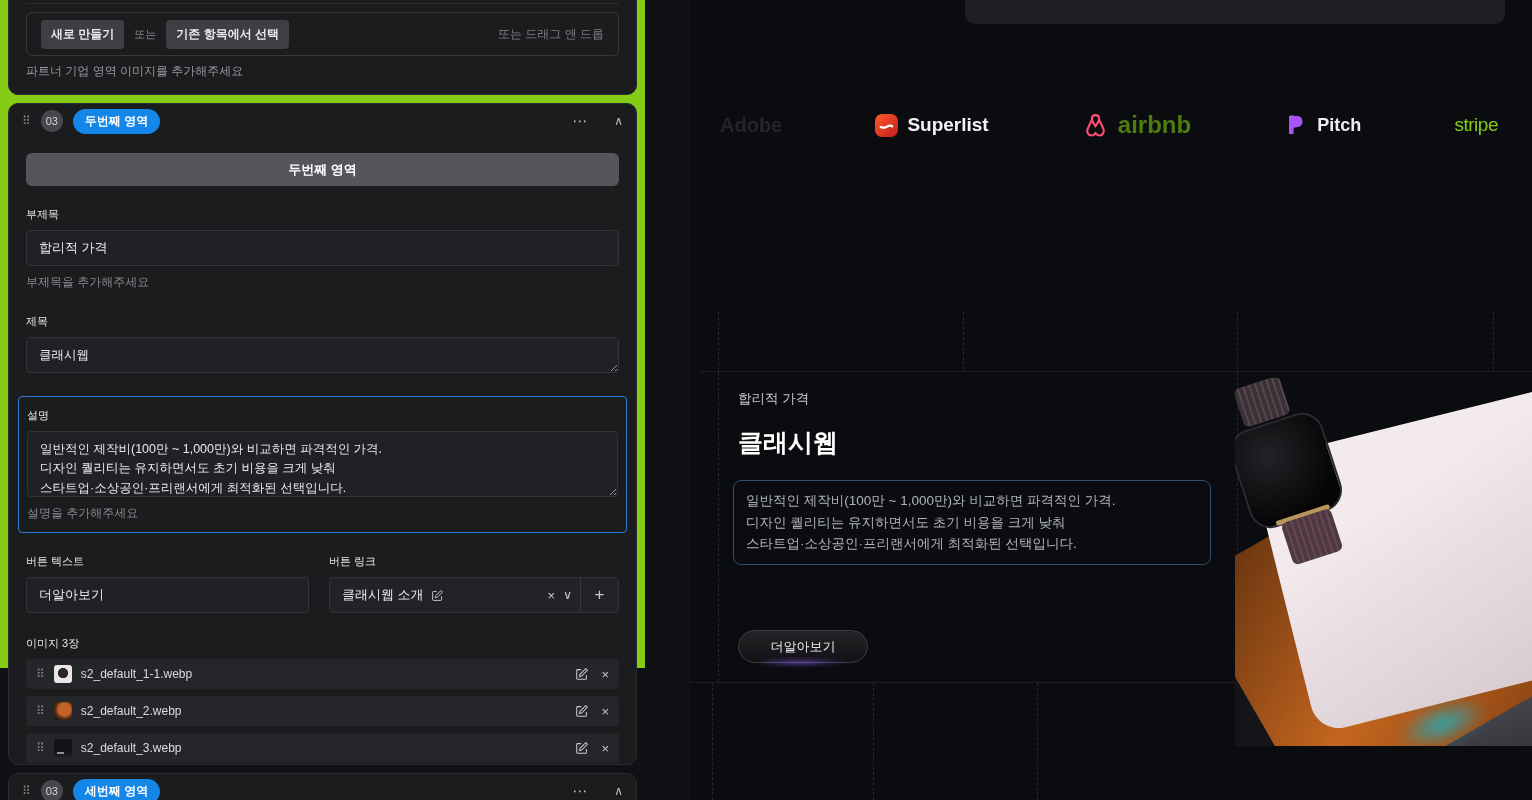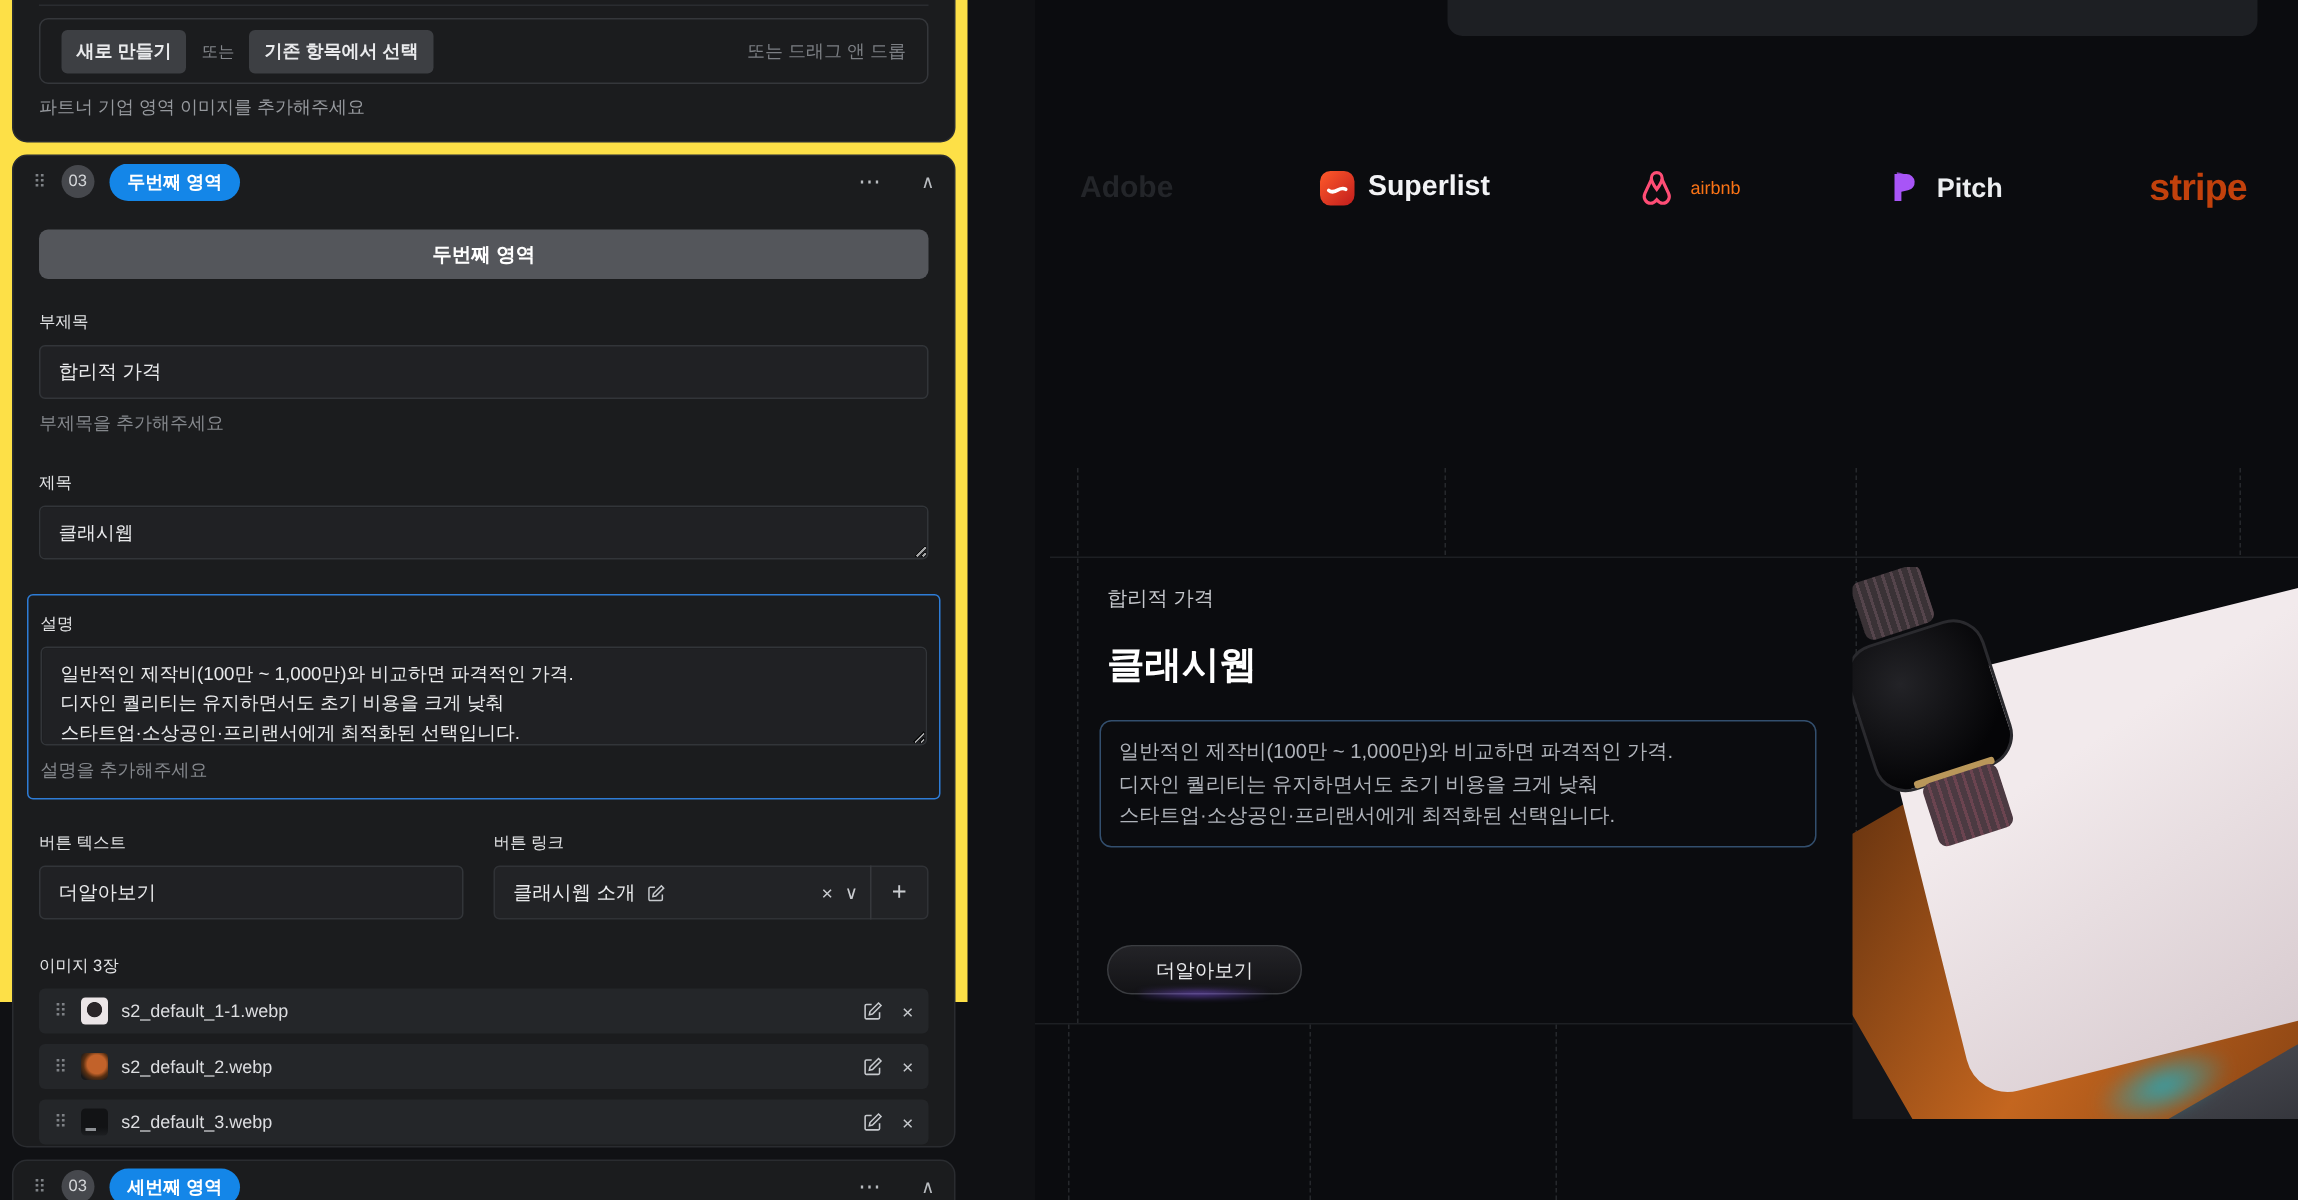--- a/index.html
+++ b/index.html
@@ -1,20 +1,20 @@
 <!DOCTYPE html>
 <html><head>
 <meta charset="utf-8">
 <style>
   html,body{margin:0;padding:0}
   body{width:1532px;height:800px;position:relative;overflow:hidden;
        background:#101114;font-family:"Liberation Sans",sans-serif;}
 
   
-  .editor{position:absolute;left:0;top:0;width:645px;height:668px;background:#fde047}
+  .editor{position:absolute;left:0;top:0;width:645px;height:668px;background:#84cc16}
   .card{position:absolute;left:8px;width:629px;background:#1b1c1e;border:1px solid #2a2c30;
         border-radius:10px;box-sizing:border-box}
   #card-partner{top:-36px;height:131px;padding:0 17px}
   #card-02{top:103px;height:662px}
   #card-03{top:773px;height:70px}
 
   .prev-box-bottom{position:absolute;left:17px;right:17px;top:38px;border-bottom:1px solid #2a2c30}
   .dropzone{position:absolute;left:17px;right:17px;top:47px;height:44px;border:1px solid #35373b;
             border-radius:6px;display:flex;align-items:center;padding:0 14px;gap:10px;box-sizing:border-box}
   .mini-btn{background:#3d3f43;border:none;border-radius:4px;color:#e9eaec;font-size:12px;
@@ -73,23 +73,23 @@
   .preview{position:absolute;left:690px;top:0;width:842px;height:800px;background:#0b0c0f;overflow:hidden}
   .topbar{position:absolute;left:275px;top:0;width:540px;height:24px;background:#1d1f23;
           border-radius:0 0 10px 10px}
   .logos{position:absolute;left:30px;right:34px;top:100px;height:50px;display:flex;
          align-items:center;justify-content:space-between}
   .logo{display:flex;align-items:center;gap:9px}
   .adobe-txt{color:#232529;font-size:20px;font-weight:bold}
   .sl-ic{width:23px;height:23px;border-radius:7px;background:linear-gradient(135deg,#ff5a2a,#c11d1d);
          display:flex;align-items:center;justify-content:center}
   .sl-txt{color:#f2f3f5;font-size:19px;font-weight:bold}
-  .ab-txt{color:#f97316;font-size:12px;font-weight:normal}
+  .ab-txt{color:#4d7c0f;font-size:24px;font-weight:bold}
   .pt-txt{color:#eceef0;font-size:18px;font-weight:bold}
-  .st-txt{color:#c2410c;font-size:25px;font-weight:bold;letter-spacing:-.5px}
+  .st-txt{color:#84cc16;font-size:19px;font-weight:normal;letter-spacing:-.5px}
 
   .vguide{position:absolute;width:0;border-left:1px dashed #26282c}
   .hguide{position:absolute;height:0;border-top:1px solid #1d1f23}
 
   .hero{position:absolute;left:43px;top:390px;width:478px}
   .hero-sub{font-size:13.5px;color:#c7c9ce;margin:0 0 18px 5px}
   .hero-title{font-size:25px;font-weight:bold;color:#fff;margin:0 0 21px 5px}
   .hero-desc{border:1px solid #334f6e;border-radius:8px;padding:9px 12px;color:#afb3ba;
              font-size:13.5px;line-height:1.6}
   .hero-btn{position:absolute;left:48px;top:630px;width:130px;height:33px;border-radius:999px;

